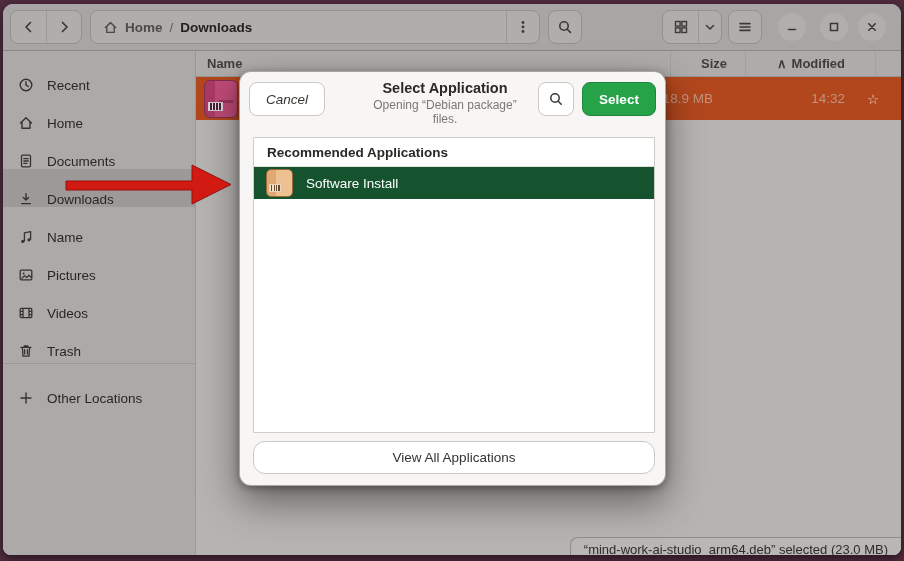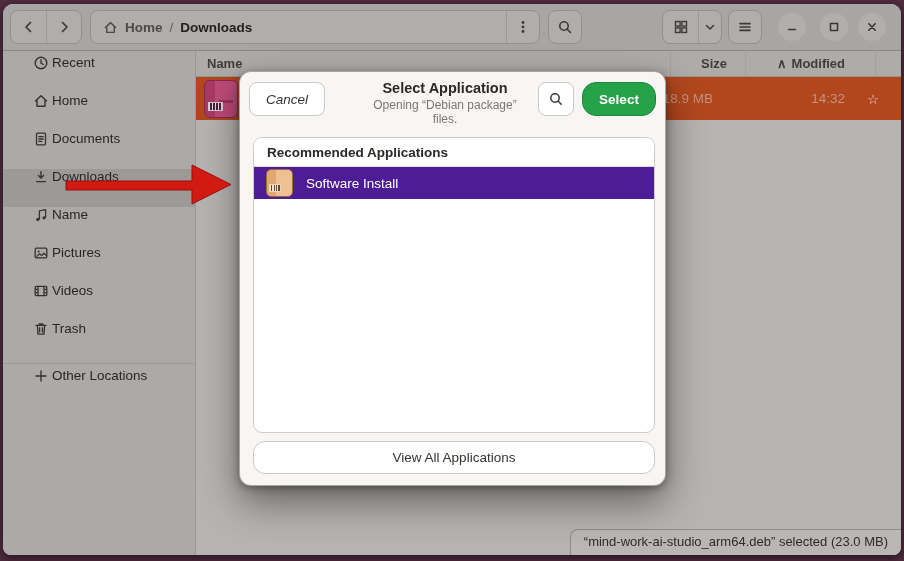--- a/index.html
+++ b/index.html
@@ -49,21 +49,21 @@
     background:#b1afad; display:flex; align-items:center; justify-content:center; color:#393735;
   }
   .min-btn { left:775px; } .max-btn { left:817px; } .close-btn { left:855px; }
 
   
   .sidebar {
     position:absolute; left:0; top:47px; width:193px; bottom:0;
     background:#acaaa8; border-right:1px solid #9a9896; padding-top:4px;
   }
   .side-item {
-    height:38px; display:flex; align-items:flex-start; gap:3px; padding:0 30px;
+    height:38px; display:flex; align-items:flex-end; gap:13px; padding:0 15px;
     font-size:13.5px; color:#282726;
   }
   .side-item .sicon { color:#35332f; width:16px; }
   .side-item.selected { background:#9c9a98; }
   .side-sep { height:1px; background:#9a9896; margin:4px 0; }
 
   
   .main { position:absolute; left:193px; top:47px; right:0; bottom:0; background:#b6b4b2; }
   .list-header {
     height:26px; background:#aeacaa; border-bottom:1px solid #97958f;
@@ -91,21 +91,21 @@
   }
   .deb-icon::after {
     content:""; position:absolute; left:3px; bottom:6px; width:13px; height:7px;
     background:#46213a;
     background-image:repeating-linear-gradient(90deg,#e9dfe5 0 1px,transparent 1px 3px);
     border:1px solid #d9c9d2;
   }
 
   
   .status-pill {
-    position:absolute; right:0; bottom:0; height:26px;
+    position:absolute; right:0; bottom:0; height:18px;
     background:#b9b7b5; border-top:1px solid #8f8d8b; border-left:1px solid #8f8d8b;
     border-radius:8px 0 0 0; padding:0 13px; line-height:24px;
     font-size:13px; color:#2d2c2b; white-space:nowrap;
   }
 
   
   .dialog {
     position:absolute; left:239px; top:71px; width:427px; height:415px;
     background:#f7f6f4; border-radius:12px; z-index:10;
     border:1px solid rgba(0,0,0,.32);
@@ -114,37 +114,37 @@
   .dlg-header { position:relative; height:56px; }
   .dlg-btn {
     position:absolute; top:10px; height:34px; border-radius:8px;
     background:#ffffff; border:1px solid #ccc8c4; color:#373431;
     font-size:13.5px; display:flex; align-items:center; justify-content:center;
   }
   .cancel-btn { left:9px; padding:0 16px;font-style:italic; }
   .dlg-search-btn { right:91px; width:36px; color:#3b3834; }
   .select-btn {
     right:9px; width:74px; background:#26a348; border-color:#1e873b;
-    color:#ffffff; font-weight:bold;border-radius:14px;
+    color:#ffffff; font-weight:bold;
   }
   .dlg-titles { position:absolute; left:120px; right:135px; top:8px; text-align:center; }
   .dlg-title { font-size:14.5px; font-weight:bold; color:#2c2a27; }
   .dlg-subtitle { font-size:12px; color:#7d7772; margin-top:2px; }
 
   .app-frame {
     position:absolute; left:13px; top:65px; width:402px; height:296px;
-    background:#ffffff; border:1px solid #cfccc8; border-radius:9px; overflow:hidden;
+    background:#ffffff; border:1px solid #cfccc8; border-radius:1px; overflow:hidden;
   }
   .section-header {
     height:29px; display:flex; align-items:center; padding:0 13px;
     font-size:13.5px; font-weight:bold; color:#2b2926;
     border-bottom:1px solid #e3e0dc; background:#ffffff;
   }
   .app-row { height:32px; display:flex; align-items:center; gap:13px; padding:0 12px; font-size:13.5px; color:#33312e; }
-  .app-row.selected { background:#4c1d95; color:#ffffff; }
+  .app-row.selected { background:#14532d; color:#ffffff; }
 
   .swi-icon {
     width:27px; height:28px; border-radius:5px; position:relative;
     border:1px solid #9c6a38;
     background:linear-gradient(90deg,#e2a873 0,#e2a873 36%,#eec193 36%);
   }
   .swi-icon::after {
     content:""; position:absolute; left:2px; bottom:4px; width:10px; height:6px;
     background:#6b4a2a;
     background-image:repeating-linear-gradient(90deg,#f3e3cf 0 1px,transparent 1px 2.5px);

